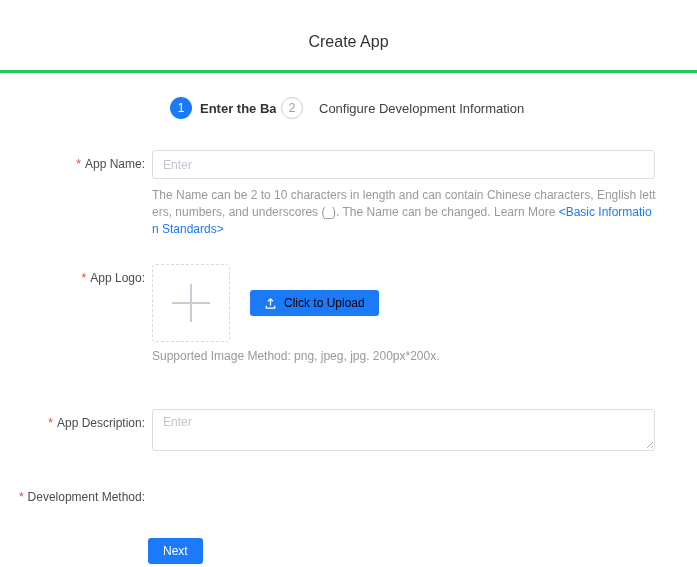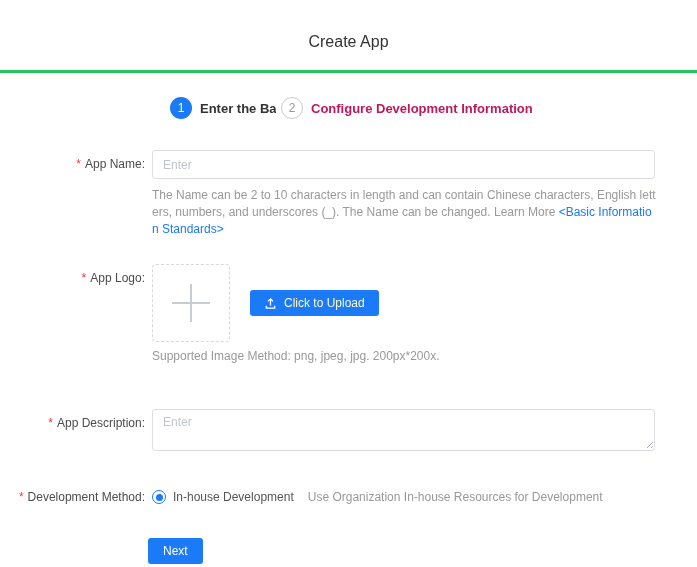--- a/index.html
+++ b/index.html
@@ -9,21 +9,21 @@
   .page { width:697px; height:567px; background:#fff; position:relative; }
 
   .header { height:73px; border-bottom:3px solid #22c55e; display:flex; justify-content:center; align-items:center; padding-top:14px; }
   .title { font-size:16px; color:#333; }
 
   .steps { display:flex; align-items:center; height:22px; margin:24px 0 0 170px; }
   .step-circle { width:22px; height:22px; border-radius:50%; font-size:12px; display:flex; align-items:center; justify-content:center; flex:0 0 22px; }
   .step-circle.active { background:var(--accent); color:#fff; }
   .step-circle.inactive { background:#fff; border:1px solid #ccc; color:#9b9b9b; }
   .step-label.active { font-size:13px; font-weight:700; color:#333; margin-left:8px; white-space:nowrap; overflow:hidden; width:76px; }
-  .step-label.inactive { font-size:13px; color:#be185d; margin-left:8px; white-space:nowrap;font-weight:bold; }
+  .step-label.inactive { font-size:13px; color:#404040; margin-left:16px; white-space:nowrap; }
   .step-2 { margin-left:5px; }
 
   .form { margin-top:31px; }
   .row { display:flex; align-items:flex-start; }
   .label-col { flex:0 0 145px; width:145px; text-align:right; font-size:12px; color:#4c4c4c; line-height:29px; white-space:nowrap; }
   .req { color:var(--req); margin-right:4px; }
   .content-col { margin-left:7px; }
 
   .text-input { width:503px; height:29px; border:1px solid var(--border); border-radius:3px; padding:0 10px; font-size:12px; font-family:"Liberation Sans",sans-serif; color:#333; outline:none; }
   .text-input::placeholder, .textarea::placeholder { color:#c0c4cc; }
@@ -31,21 +31,21 @@
   .help { font-size:12px; color:var(--muted); line-height:17px; width:505px; margin-top:8px; word-break:break-all; }
   .help-inline { margin-top:6px; }
   .link { color:var(--accent); text-decoration:none; cursor:pointer; }
 
   .row-logo { margin-top:26px; }
   .logo-content { display:flex; align-items:center; }
   .logo-box { width:78px; height:78px; border:1px dashed #d9d9d9; border-radius:4px; background:#fff; position:relative; cursor:pointer; }
   .plus-icon::before, .plus-icon::after { content:""; position:absolute; background:#c8cdd4; left:50%; top:50%; }
   .plus-icon::before { width:38px; height:2px; transform:translate(-50%,-50%); }
   .plus-icon::after { width:2px; height:38px; transform:translate(-50%,-50%); }
-  .upload-btn { margin-left:20px; height:26px; padding:0 14px; background:var(--accent); color:#fef9c3; border:none; border-radius:3px; font-size:12px; font-family:"Liberation Sans",sans-serif; display:inline-flex; align-items:center; gap:7px; cursor:pointer; }
+  .upload-btn { margin-left:20px; height:26px; padding:0 14px; background:var(--accent); color:#000000; border:none; border-radius:3px; font-size:12px; font-family:"Liberation Sans",sans-serif; display:inline-flex; align-items:center; gap:7px; cursor:pointer; }
 
   .row-desc { margin-top:44px; }
   .textarea-wrap { position:relative; width:503px; }
   .textarea { width:503px; height:42px; border:1px solid var(--border); border-radius:3px; padding:5px 10px; font-size:12px; font-family:"Liberation Sans",sans-serif; color:#333; resize:none; outline:none; display:block; }
   .resize-handle { position:absolute; right:2px; bottom:3px; width:9px; height:9px; clip-path:polygon(100% 0,100% 100%,0 100%); background:repeating-linear-gradient(135deg, transparent 0 2px, #b0b0b0 2px 3px); cursor:nwse-resize; }
 
   .row-method { margin-top:38px; }
   .row-method .label-col { line-height:16px; }
   .method-content { display:flex; align-items:center; height:16px; }
   .radio { width:14px; height:14px; border:1px solid var(--accent); border-radius:50%; position:relative; background:#fff; flex:0 0 14px; cursor:pointer; }
@@ -106,24 +106,19 @@
       <div class="content-col">
         <div class="textarea-wrap">
           <textarea class="textarea" placeholder="Enter" style=""></textarea>
           <span class="resize-handle"></span>
         </div>
       </div>
     </div>
 
     <div class="row row-method">
       <div class="label-col"><span class="req">*</span><span>Development Method:</span></div>
-      <div class="content-col method-content">
-        <span class="radio"></span>
-        <span class="radio-label">In-house Development</span>
-        <span class="radio-desc">Use Organization In-house Resources for Development</span>
-      </div>
     </div>
 
   </div>
 
   <button class="next-btn">Next</button>
 
 </div>
 
 </body></html>

